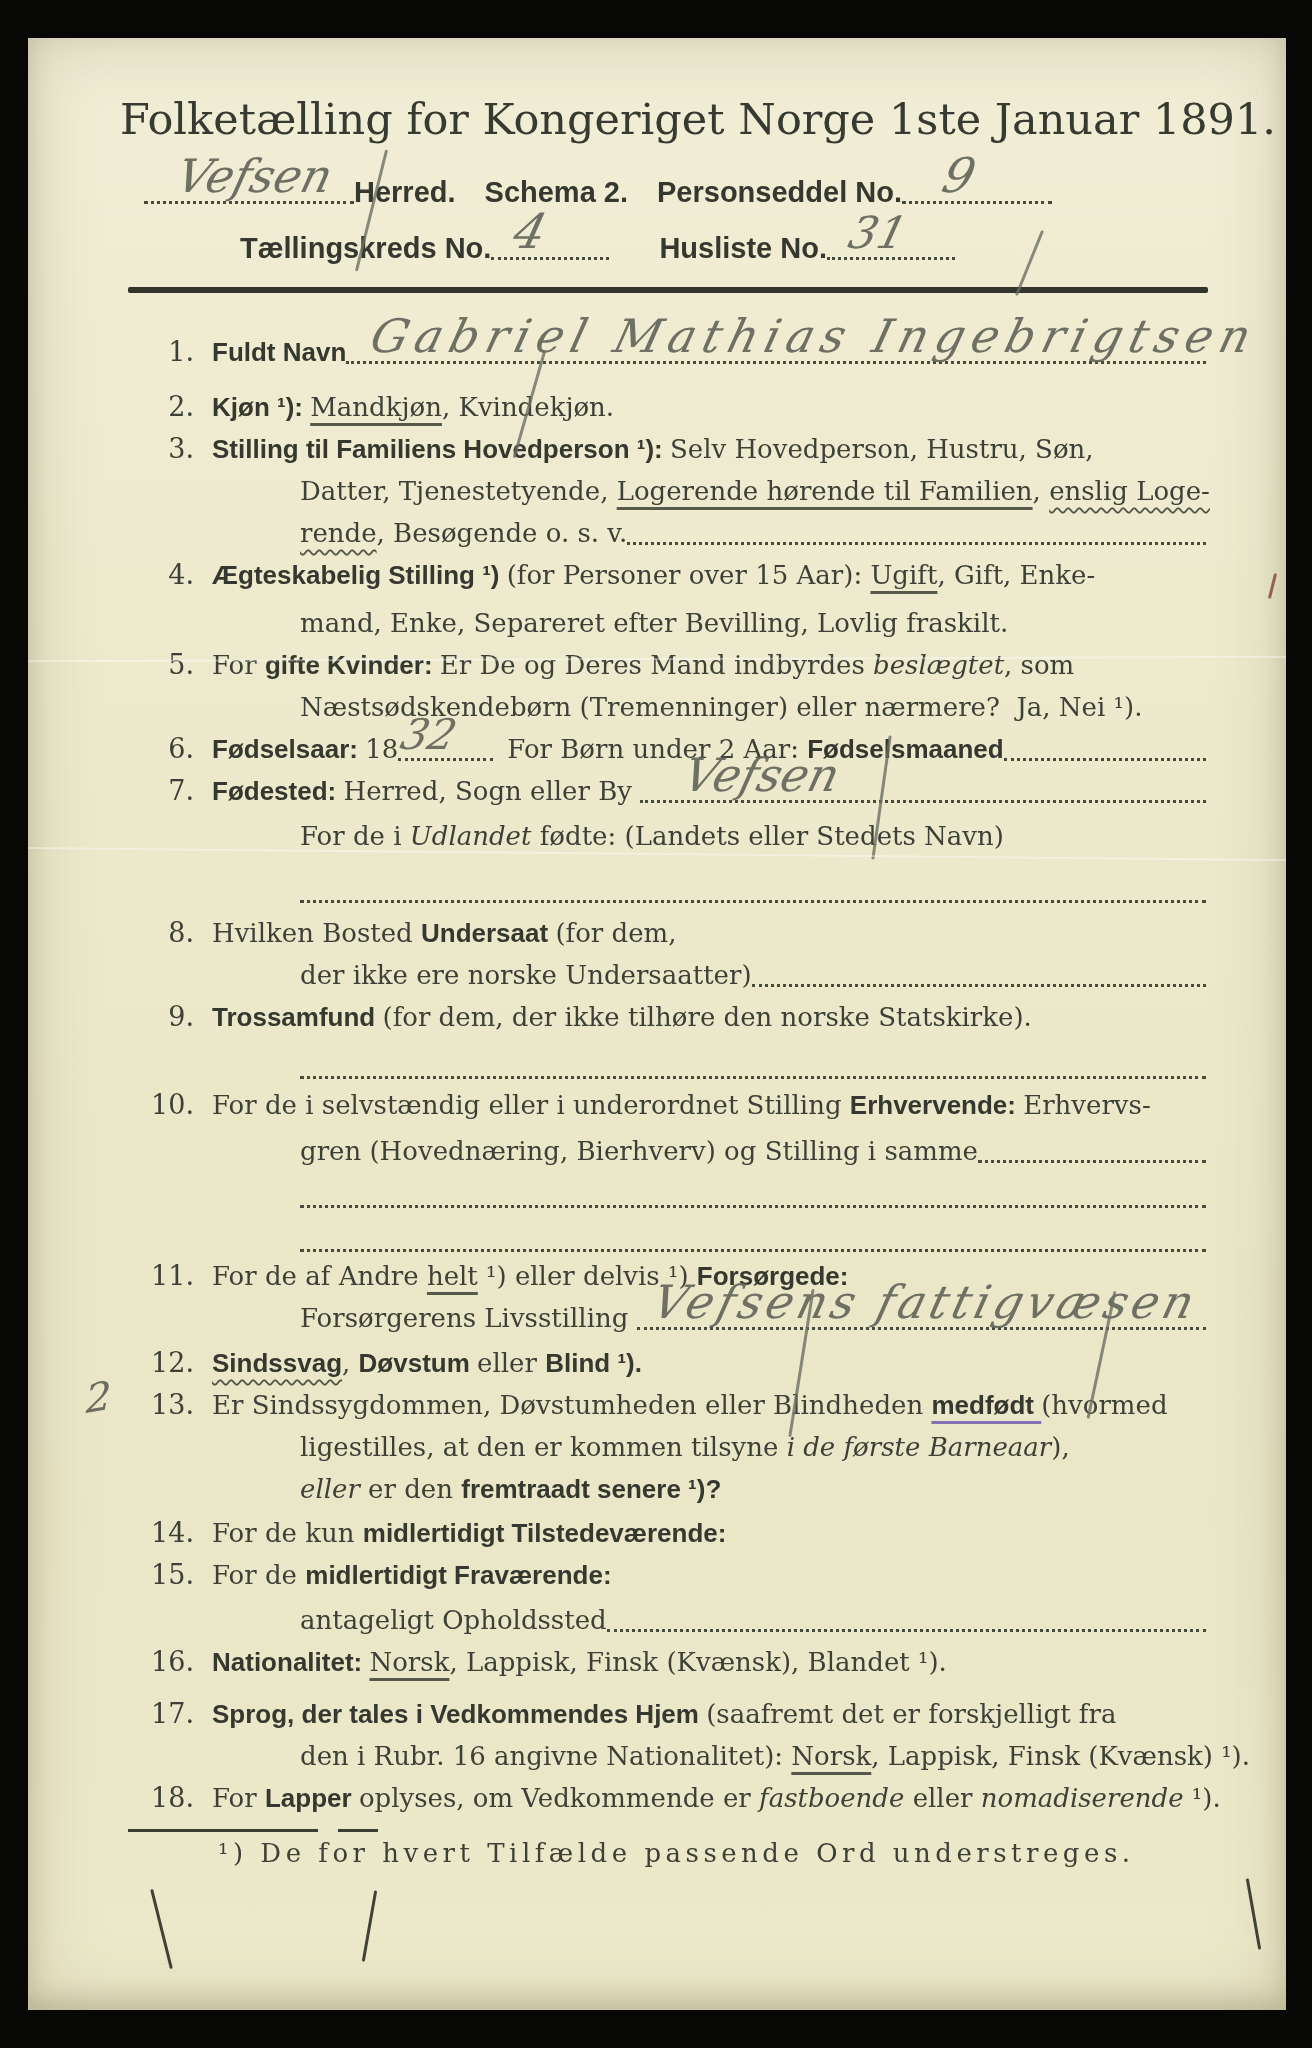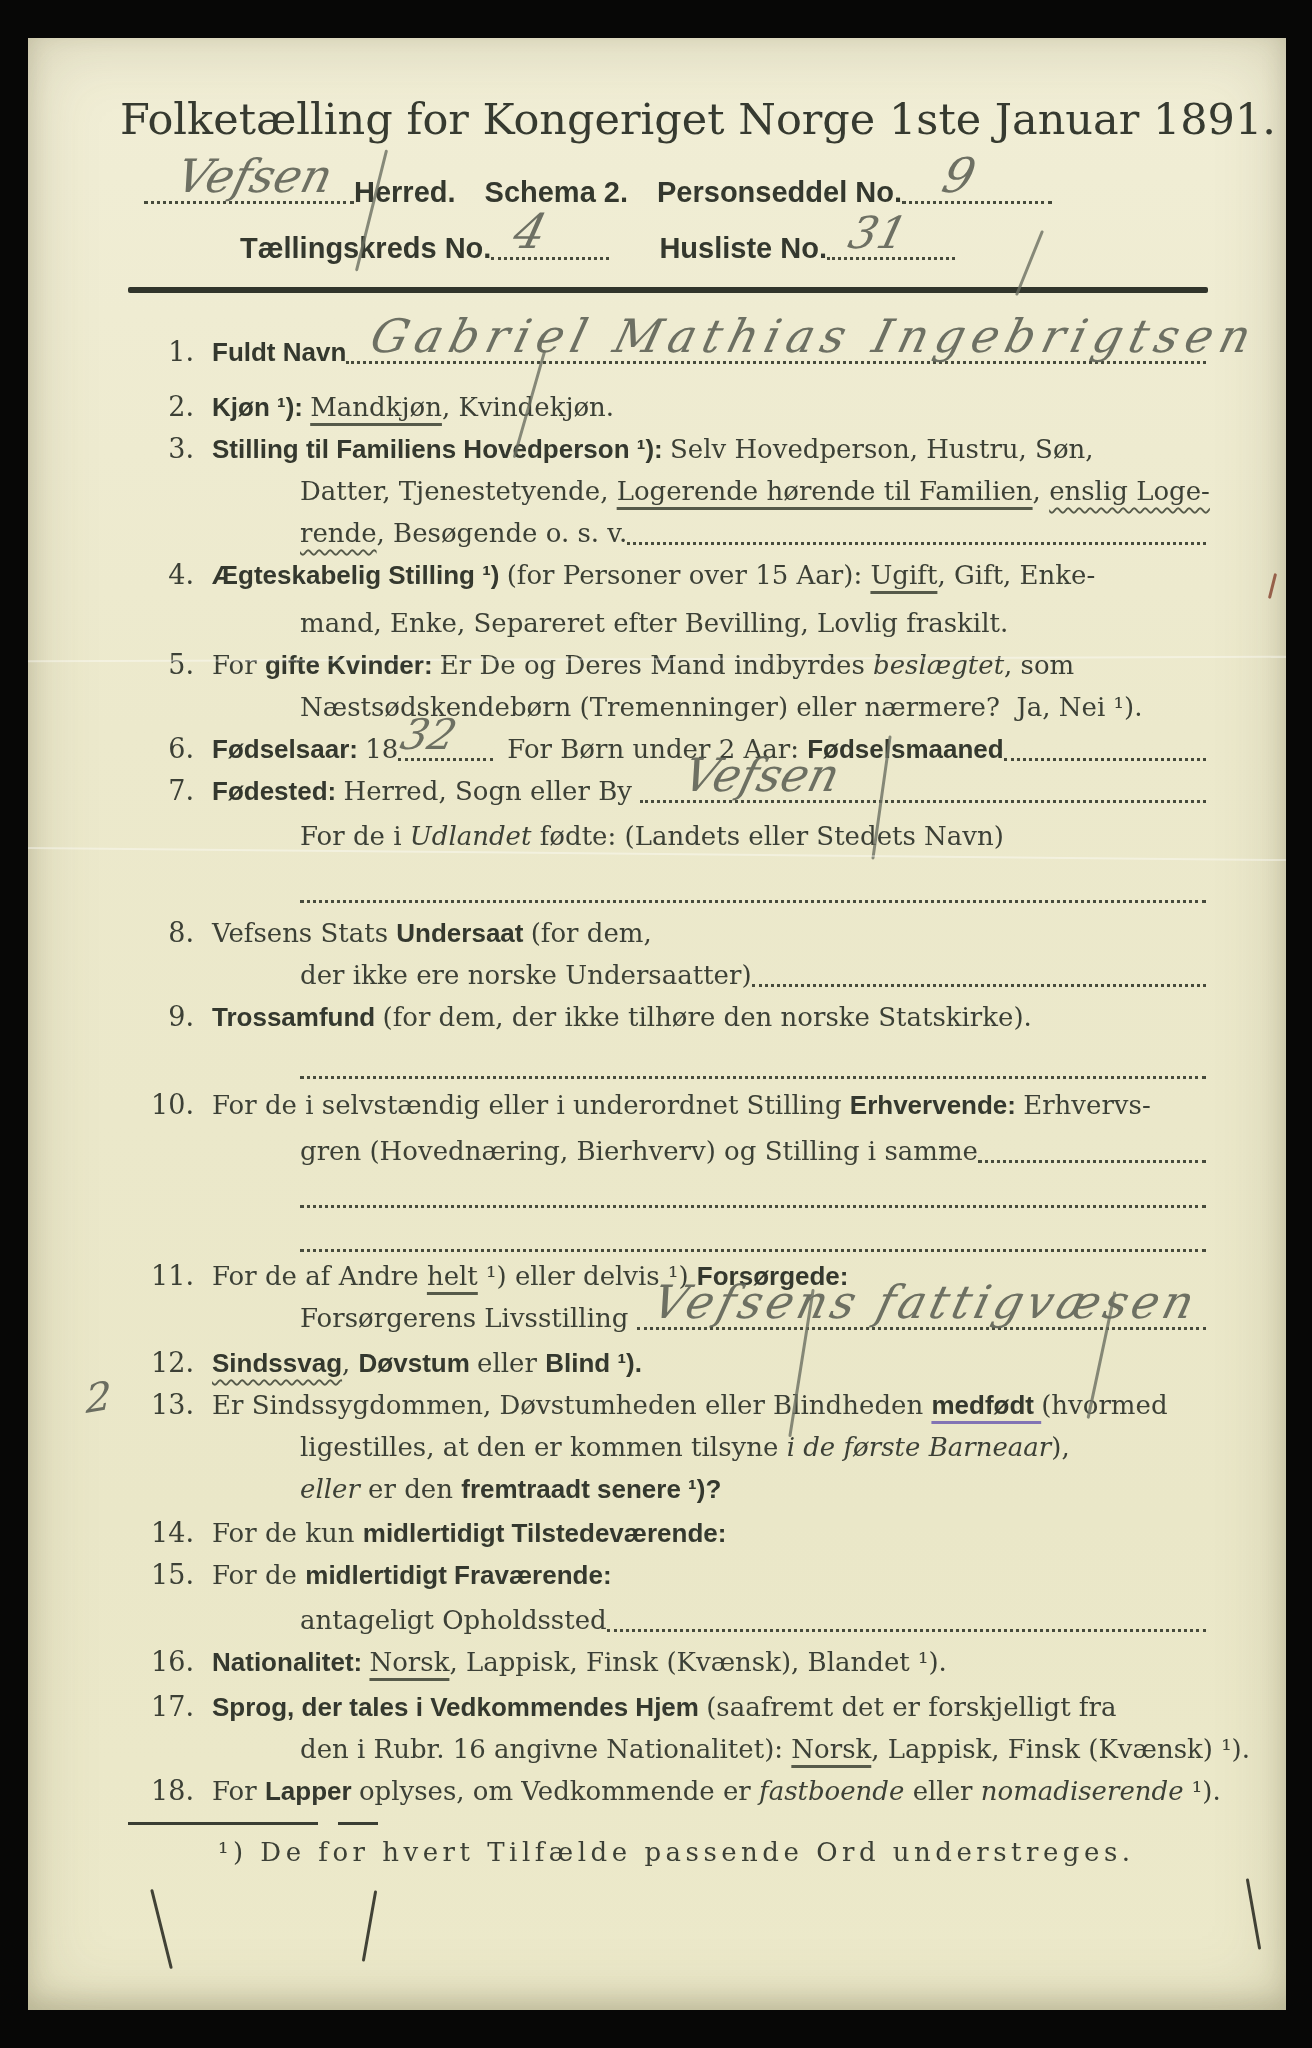--- a/index.html
+++ b/index.html
@@ -140,21 +140,21 @@
       <div class="line ind" style="margin-top: 3px;">
         <span class="t p">For de i </span>
         <span class="t i">Udlandet</span>
         <span class="t p"> fødte: (Landets eller Stedets Navn)</span>
       </div>
       <div class="line ind" style="margin-top: 13px;">
         <span class="dots"></span>
       </div>
       <div class="line ">
         <span class="t num">8.</span>
-        <span class="t p">Vefsens Stats </span>
+        <span class="t p">Hvilken Bosted </span>
         <span class="t b">Undersaat </span>
         <span class="t p">(for dem,</span>
       </div>
       <div class="line ind">
         <span class="t p">der ikke ere norske Undersaatter)</span>
         <span class="dots"></span>
       </div>
       <div class="line ">
         <span class="t num">9.</span>
         <span class="t b">Trossamfund </span>
@@ -230,42 +230,42 @@
       <div class="line ind" style="margin-top: 3px;">
         <span class="t p">antageligt Opholdssted</span>
         <span class="dots"></span>
       </div>
       <div class="line ">
         <span class="t num">16.</span>
         <span class="t b">Nationalitet: </span>
         <span class="t u">Norsk</span>
         <span class="t p">, Lappisk, Finsk (Kvænsk), Blandet ¹).</span>
       </div>
-      <div class="line " style="margin-top: 3px;">
+      <div class="line " style="margin-top: 10px;">
         <span class="t num">17.</span>
         <span class="t b">Sprog, der tales i Vedkommendes Hjem </span>
         <span class="t p">(saafremt det er forskjelligt fra</span>
       </div>
       <div class="line ind">
         <span class="t p">den i Rubr. 16 angivne Nationalitet): </span>
         <span class="t u">Norsk</span>
         <span class="t p">, Lappisk, Finsk (Kvænsk) ¹).</span>
       </div>
       <div class="line ">
         <span class="t num">18.</span>
         <span class="t p">For </span>
         <span class="t b">Lapper </span>
         <span class="t p">oplyses, om Vedkommende er </span>
         <span class="t i">fastboende</span>
         <span class="t p"> eller </span>
         <span class="t i">nomadiserende</span>
         <span class="t p"> ¹).</span>
       </div>
       <div class="line footrule" style="margin-top: 10px;"></div>
-      <div class="line fnline" style="margin-top: 6px;">
+      <div class="line fnline" style="">
         <span class="t fn">¹) De for hvert Tilfælde passende Ord understreges.</span>
       </div>
     </div>
 <div class="stroke" style="left: 342px; top: 110px; height: 125px; transform: rotate(14deg);"></div>
     <div class="stroke" style="left: 500px; top: 310px; height: 112px; transform: rotate(16deg);"></div>
     <div class="stroke" style="left: 852px; top: 697px; height: 125px; transform: rotate(8deg);"></div>
     <div class="stroke" style="left: 1000px; top: 190px; height: 70px; transform: rotate(22deg);"></div>
     <div class="stroke" style="left: 772px; top: 1250px; height: 150px; transform: rotate(9deg);"></div>
     <div class="stroke" style="left: 1072px; top: 1252px; height: 130px; transform: rotate(12deg);"></div>
     <div class="tear" style="left: 132px; top: 1850px; height: 82px; transform: rotate(-14deg);"></div>

